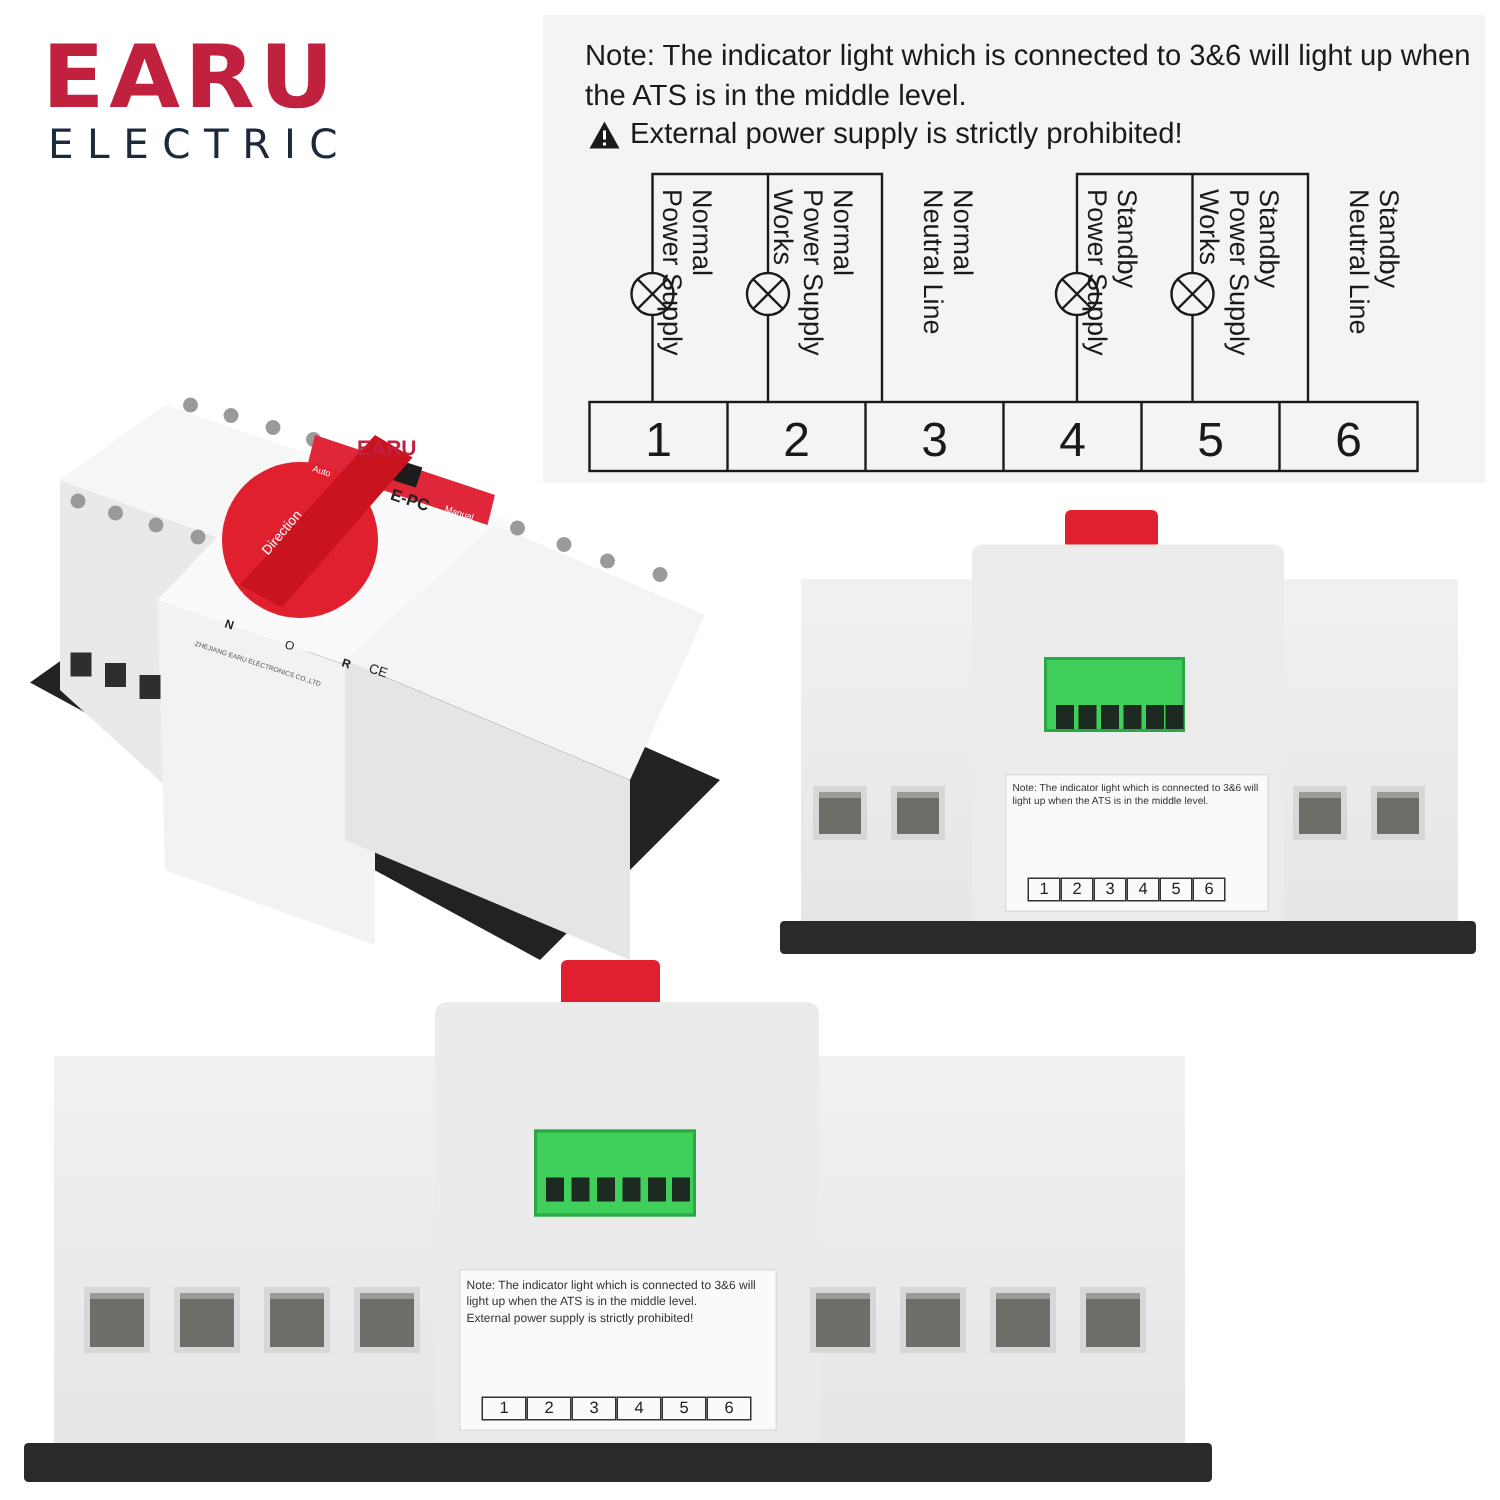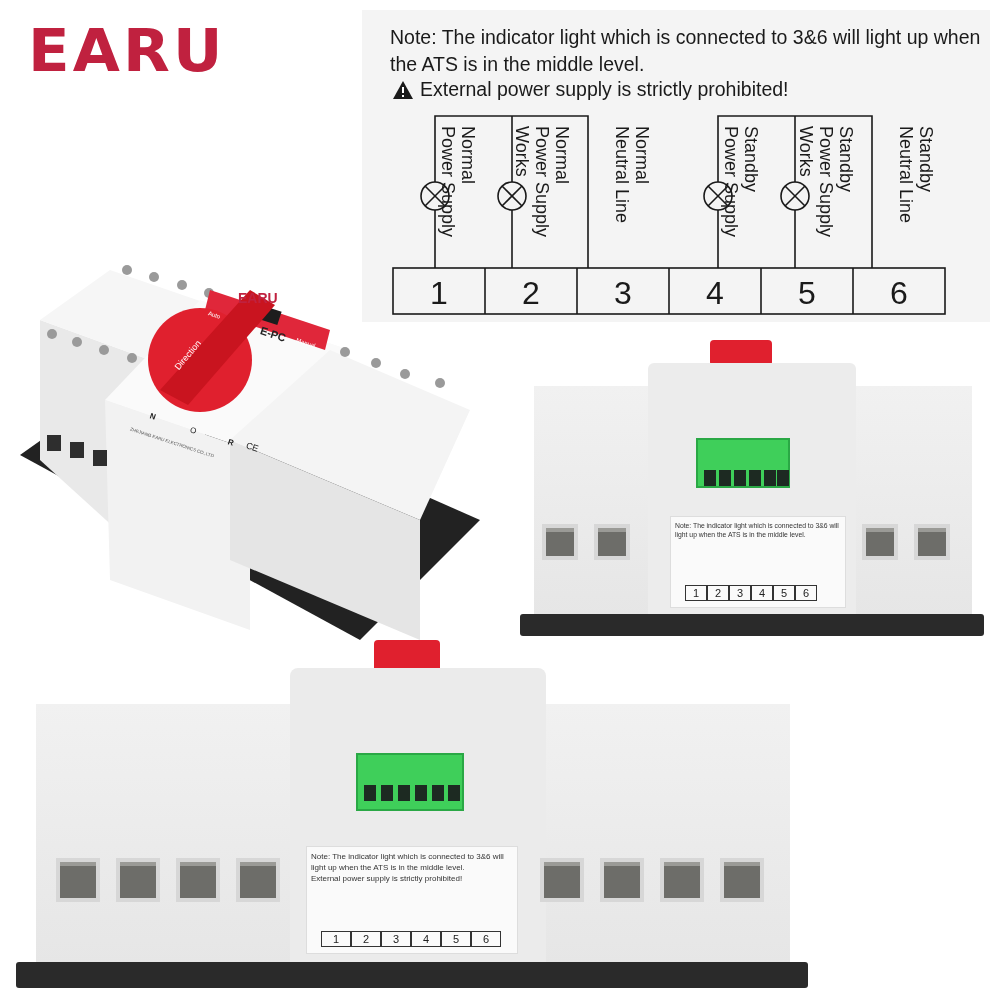--- a/index.html
+++ b/index.html
@@ -28,20 +28,21 @@
   .red-knob { position: absolute; background: #e0202e; border-radius: 4px; }
   .label-mini { position: absolute; background: #fafafa; border: 1px solid #ddd; font-size: 6.8px; color: #333; padding: 4px; line-height: 9px; }
   .mini-grid { display: flex; position: absolute; left: 10px; bottom: 6px; }
   .mini-cell { border: 1px solid #333; font-size: 11px; width: 22px; height: 16px; text-align: center; line-height: 14px; color: #222; }
 </style>
 </head>
 <body>
 
 <div class="logo">
   <div class="logo-main">EARU</div>
+  <div class="logo-sub">ELECTRIC</div>
 </div>
 
 <div class="diagram-panel">
   <div class="note">Note: The indicator light which is connected to 3&amp;6 will light up when the ATS is in the middle level.</div>
   <div class="warn">
     <svg class="warn-icon" viewBox="0 0 22 20">
       <polygon points="11,1 21,19 1,19" fill="#1a1a1a"></polygon>
       <rect x="10" y="7" width="2" height="6" fill="#fff"></rect>
       <rect x="10" y="15" width="2" height="2" fill="#fff"></rect>
     </svg>

